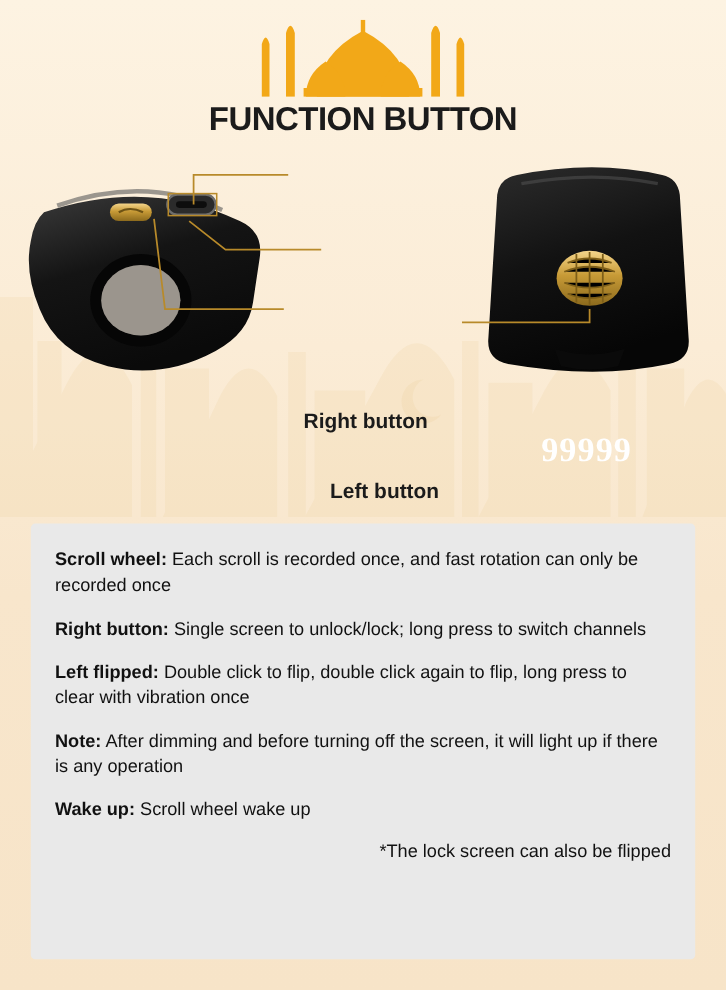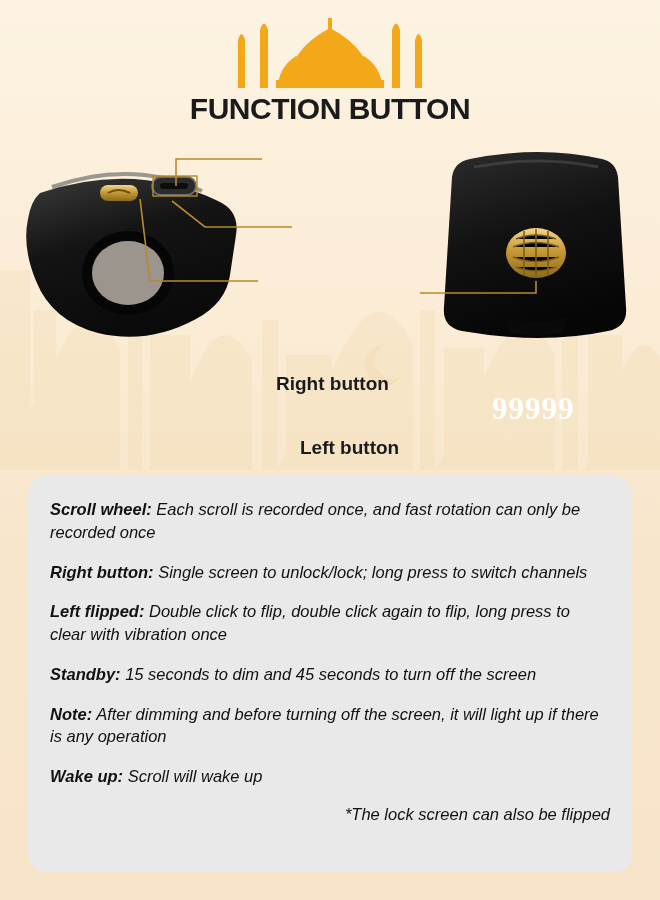--- a/index.html
+++ b/index.html
@@ -84,24 +84,23 @@
   }
 
   
   .panel {
     position: absolute;
     left: 28px;
     top: 476px;
     width: 604px;
     height: 396px;
     background: #e9e9e9;
-    border-radius: 18px;
+    border-radius: 4px;
     box-sizing: border-box;
     padding: 22px 22px 12px 22px;
-    font-style: italic;
   }
 
   .spec {
     margin: 0 0 17px 0;
     font-size: 16.5px;
     line-height: 1.38;
     color: #111111;
   }
   .spec b {
     font-weight: bold;
@@ -241,24 +240,21 @@
     <p class="spec">
       <b>Scroll wheel:</b><span> Each scroll is recorded once, and fast rotation can only be recorded once</span>
     </p>
     <p class="spec">
       <b>Right button:</b><span> Single screen to unlock/lock; long press to switch channels</span>
     </p>
     <p class="spec">
       <b>Left flipped:</b><span> Double click to flip, double click again to flip, long press to clear with vibration once</span>
     </p>
     <p class="spec">
-      <b>Standby:</b><span> 15 seconds to dim and 45 seconds to turn off the screen</span>
-    </p>
-    <p class="spec">
       <b>Note:</b><span> After dimming and before turning off the screen, it will light up if there is any operation</span>
     </p>
     <p class="spec">
-      <b>Wake up:</b><span> Scroll will wake up</span>
+      <b>Wake up:</b><span> Scroll wheel wake up</span>
     </p>
     <div class="footnote">*The lock screen can also be flipped</div>
   </div>
 
 </div>
 
 </body></html>

